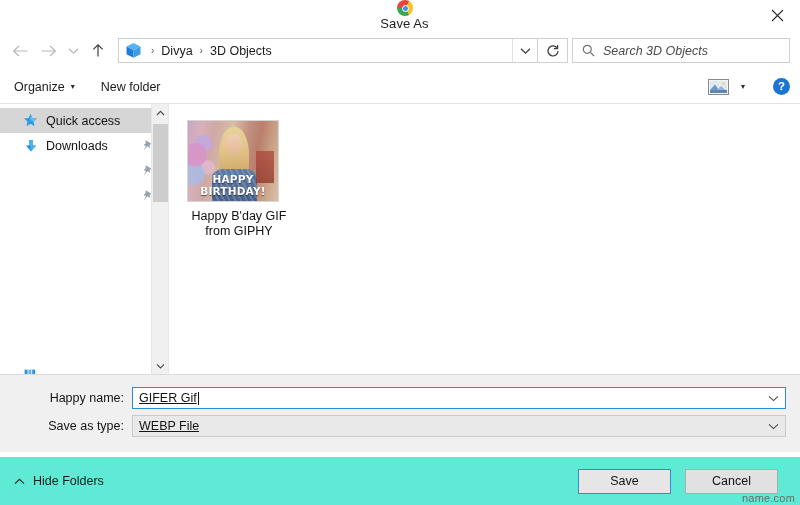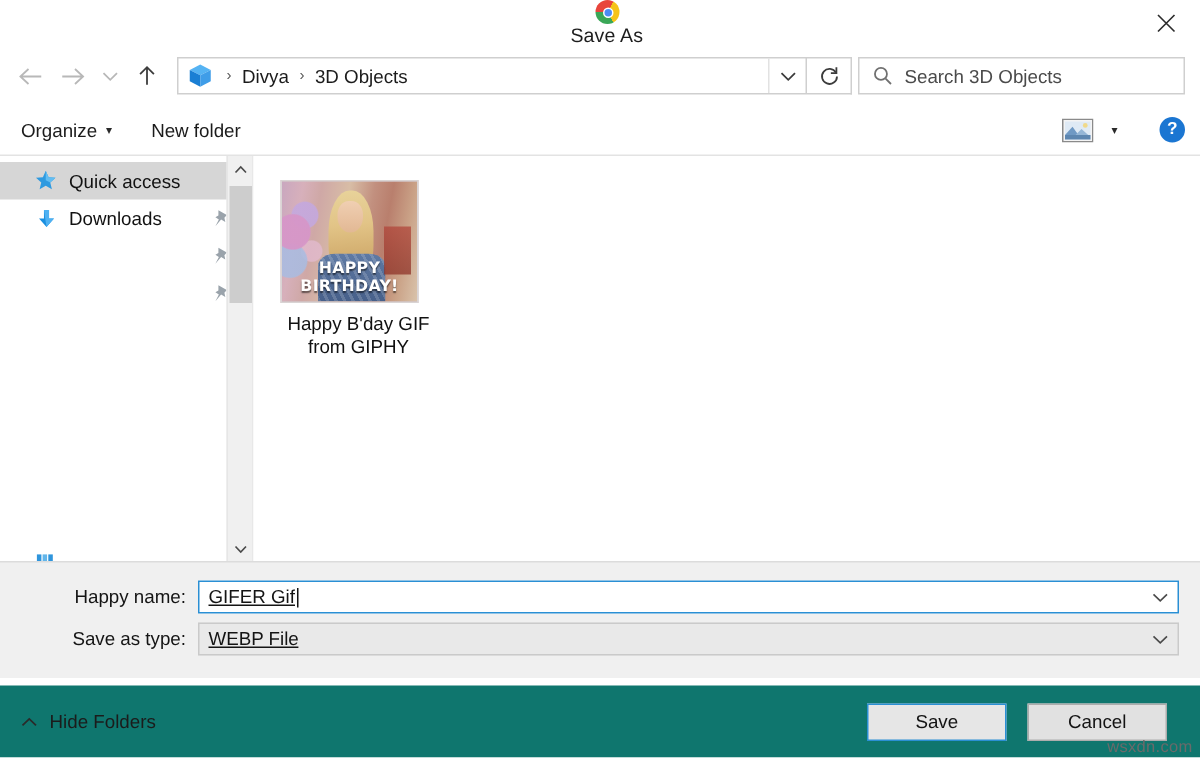--- a/index.html
+++ b/index.html
@@ -137,20 +137,21 @@
   .searchbox {
     width: 218px;
     height: 25px;
     margin-left: 4px;
     border: 1px solid #cfcfcf;
     background: #ffffff;
     display: flex;
     align-items: center;
     box-sizing: border-box;
     flex: none;
+    font-style: italic;
   }
   .search-icon {
     width: 22px;
     display: flex; align-items: center; justify-content: center;
     color: #707070;
     margin-left: 4px;
     flex: none;
   }
   .search-ph {
     font-size: 12.5px;
@@ -431,21 +432,21 @@
     justify-content: center;
     color: #4a4a4a;
     font-size: 9px;
   }
 
   
   .footer {
     position: absolute;
     left: 0; right: 0; bottom: 0;
     height: 48px;
-    background: #0f766e;
+    background: #5eead4;
     display: flex;
     align-items: center;
     padding: 0 22px 0 14px;
     box-sizing: border-box;
     justify-content: center;
   }
   .hide-folders {
     display: flex;
     align-items: center;
     font-size: 12.5px;
@@ -704,13 +705,13 @@
           <path d="M1 5.6 L5.5 1.3 L10 5.6" stroke="currentColor" stroke-width="1.2" fill="none"></path>
         </svg>
     </span>
     <span>Hide Folders</span>
   </div>
   <div class="footer-spacer"></div>
   <div class="btn default">Save</div>
   <div class="btn">Cancel</div>
 </div>
 
-<div class="watermark">wsxdn.com</div>
+<div class="watermark">name.com</div>
 
 </body></html>

